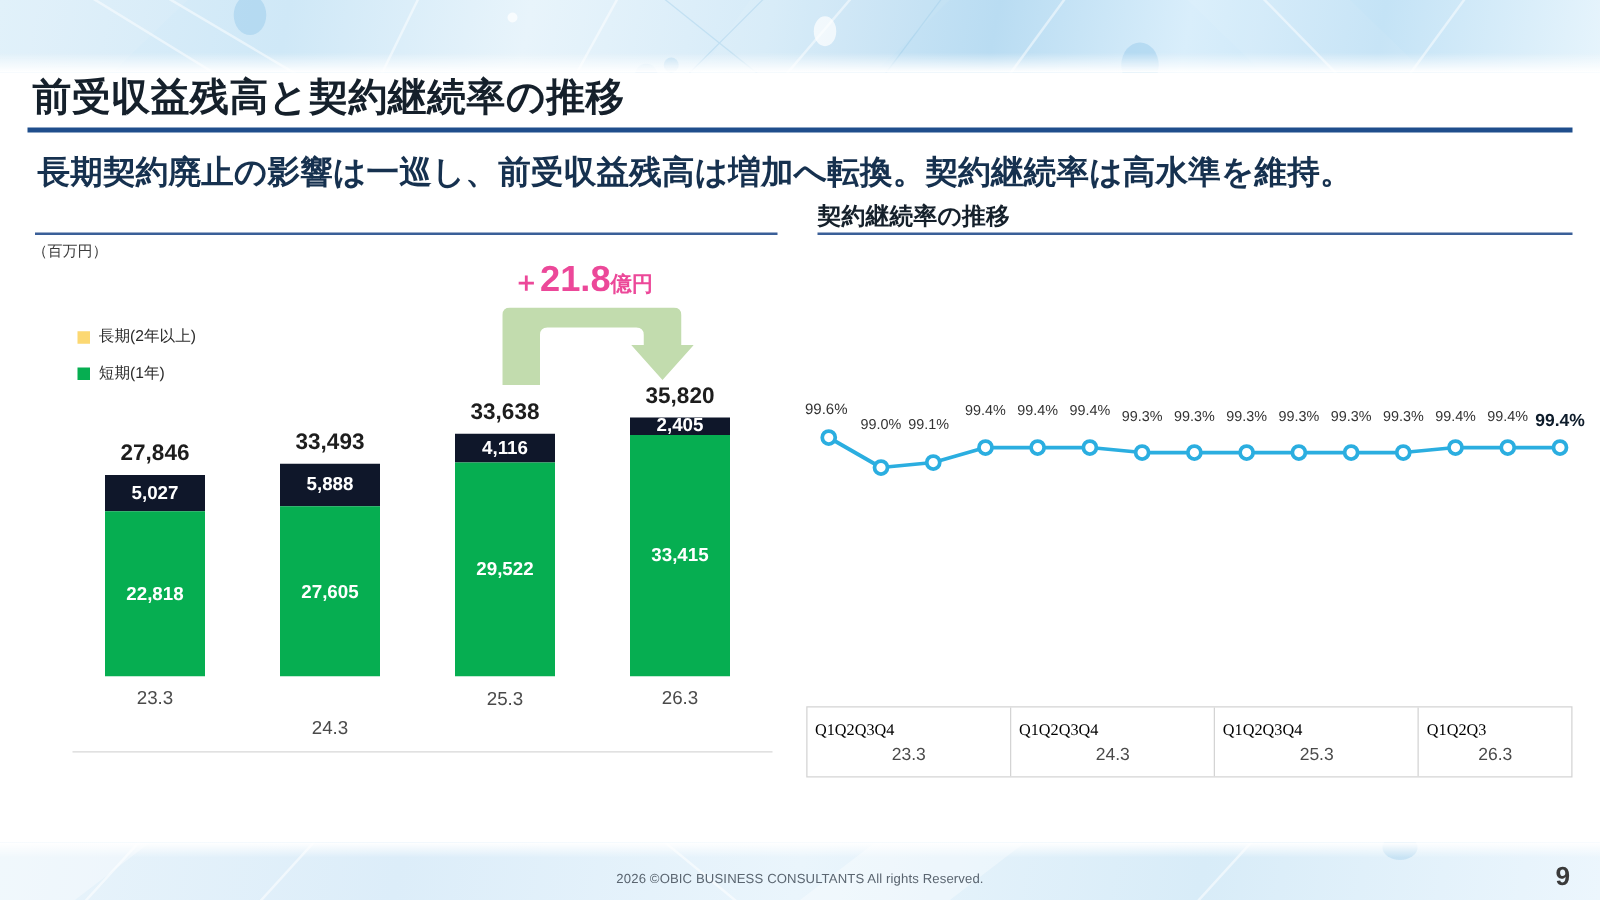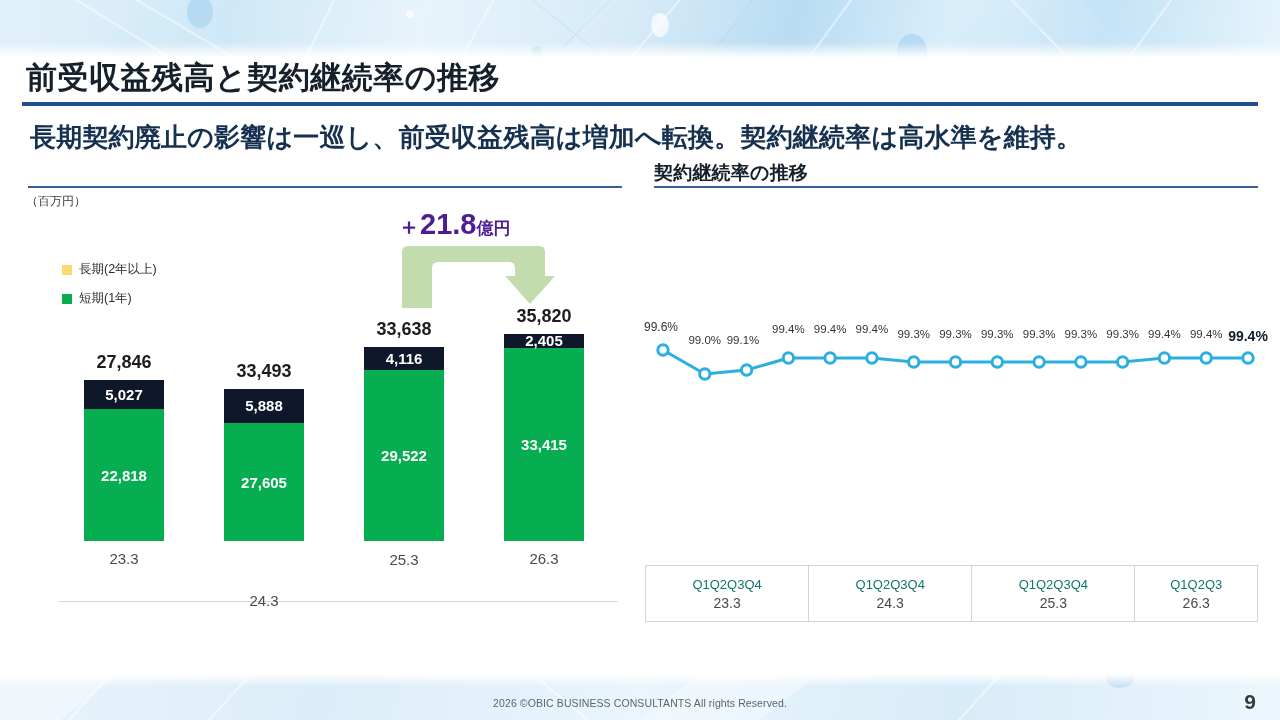--- a/index.html
+++ b/index.html
@@ -58,40 +58,40 @@
   .bar-total{position:absolute;width:120px;left:-20px;text-align:center;
     font-size:18px;font-weight:bold;color:#1d1d1d;}
   .bar-xlabel{position:absolute;width:120px;left:-20px;top:610px;text-align:center;
     font-size:15px;color:#4a4a4a;}
 
   .legend{position:absolute;left:62px;top:261px;}
   .legend-row{display:flex;align-items:center;margin-bottom:12px;}
   .legend-swatch{width:10px;height:10px;margin-right:7px;}
   .legend-label{font-size:12.5px;color:#2b2b2b;}
 
-  .callout{position:absolute;left:398px;top:208px;font-size:22px;font-weight:bold;color:#4c1d95;
+  .callout{position:absolute;left:410px;top:208px;font-size:22px;font-weight:bold;color:#ec4899;
     white-space:nowrap;}
   .callout .big{font-size:29px;}
   .callout .sm{font-size:17px;}
   .arrow{position:absolute;left:400px;top:246px;}
 
   
   .line-area{position:absolute;left:640px;top:320px;width:640px;height:70px;}
   .pt-label{position:absolute;font-size:11.5px;color:#333;white-space:nowrap;text-align:center;
     transform:translateX(-50%);}
   .pt-label.first{font-size:12px;}
   .pt-label.last{font-size:14px;font-weight:bold;color:#0d1b2a;}
 
   
   .qtable{position:absolute;left:645px;top:565px;width:613px;height:57px;
     border:1px solid #d4d4d4;box-sizing:border-box;display:flex;}
   .qgroup{flex:1;border-right:1px solid #d4d4d4;box-sizing:border-box;
     display:flex;flex-direction:column;justify-content:center;}
   .qgroup:last-child{border-right:none;}
-  .qrow{display:flex;justify-content:center;font-size:13px;color:#0f766e;padding:0 6px;}
+  .qrow{display:flex;justify-content:flex-start;font-size:13px;color:#000000;padding:0 6px;font-family:Liberation Serif, serif;}
   .qyear{text-align:center;font-size:14px;color:#4a4a4a;margin-top:3px;}
 </style>
 </head>
 <body>
 
 <div class="slide">
 
   <div class="banner">
     <svg width="1280" height="58" viewBox="0 0 1280 58">
       <g opacity="0.5" fill="none" stroke="#ffffff" stroke-width="2">
@@ -164,21 +164,21 @@
     <div id="bar-cols">
         <div class="bar-col" style="left: 84px;">
           <div class="bar-total" style="top: -28px;">27,846</div>
           <div class="seg long" style="height: 29.0561px;">5,027</div>
           <div class="seg short" style="height: 131.888px;">22,818</div>
           <div class="bar-xlabel" style="top: 169.944px;">23.3</div>
         </div>
         <div class="bar-col" style="left: 224px;">
           <div class="bar-total" style="top: -28px;">33,493</div>
           <div class="seg long" style="height: 34.0326px;">5,888</div>
-          <div class="seg short" style="height: 118px;">27,605</div>
+          <div class="seg short" style="height: 136px;">27,605</div>
           <div class="bar-xlabel" style="top: 202.59px;">24.3</div>
         </div>
         <div class="bar-col" style="left: 364px;">
           <div class="bar-total" style="top: -28px;">33,638</div>
           <div class="seg long" style="height: 23px;">4,116</div>
           <div class="seg short" style="height: 170.637px;">29,522</div>
           <div class="bar-xlabel" style="top: 203.428px;">25.3</div>
         </div>
         <div class="bar-col" style="left: 504px;">
           <div class="bar-total" style="top: -28px;">35,820</div>

